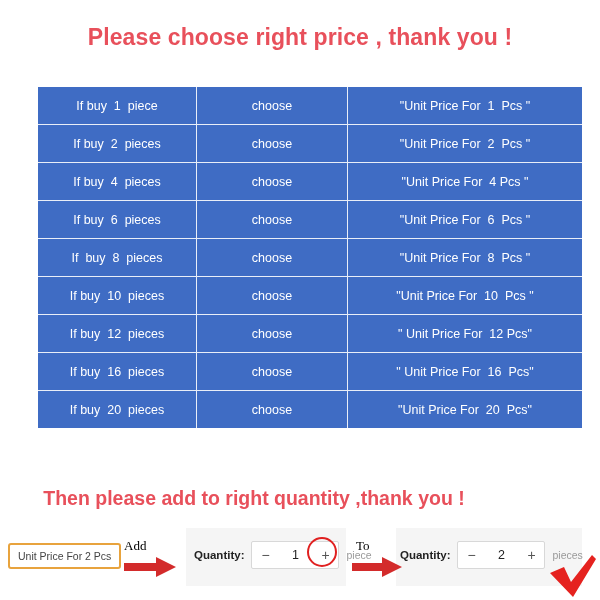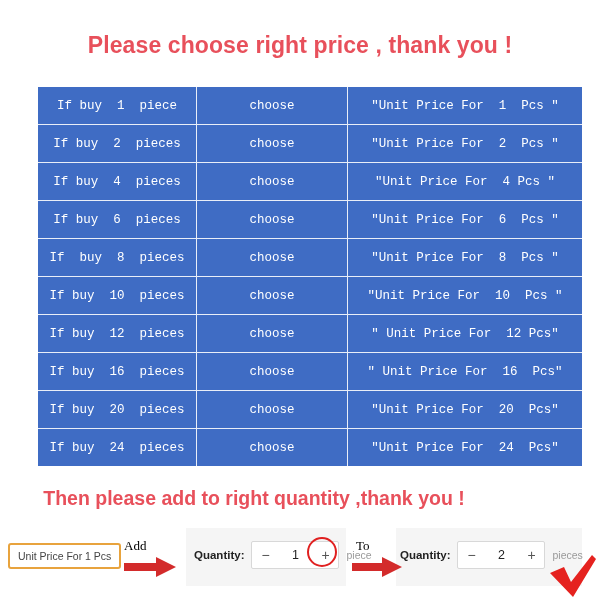--- a/index.html
+++ b/index.html
@@ -22,21 +22,20 @@
     text-align: center;
     font-family: "Liberation Sans", sans-serif;
   }
   #heading-top {
     position: absolute;
     left: 0;
     top: 24px;
     width: 600px;
     font-size: 23px;
     letter-spacing: 0.1px;
-    margin-top: 8px;
   }
   #heading-bottom {
     position: absolute;
     left: 0;
     top: 487px;
     width: 508px;
     font-size: 19.5px;
   }
 
   
@@ -52,21 +51,21 @@
   #price-table td {
     background: #3f6cc4;
     color: #ffffff;
     font-size: 12.5px;
     text-align: center;
     height: 37px;
     padding: 0;
     border-bottom: 1.6px solid #e9eef8;
     border-right: 1.6px solid #e9eef8;
     white-space: pre;
-    font-family: Liberation Mono, monospace;
+    font-family: Liberation Sans, sans-serif;
   }
   #price-table tr:last-child td {
     border-bottom: none;
   }
   #price-table td:last-child {
     border-right: none;
   }
   .col-qty   { width: 158px; }
   .col-act   { width: 150px; }
   .col-price { width: 234px; }
@@ -241,36 +240,31 @@
     <tr>
       <td class="col-qty">If buy  16  pieces</td>
       <td class="col-act">choose</td>
       <td class="col-price">" Unit Price For  16  Pcs"</td>
     </tr>
     <tr>
       <td class="col-qty">If buy  20  pieces</td>
       <td class="col-act">choose</td>
       <td class="col-price">"Unit Price For  20  Pcs"</td>
     </tr>
-    <tr>
-      <td class="col-qty">If buy  24  pieces</td>
-      <td class="col-act">choose</td>
-      <td class="col-price">"Unit Price For  24  Pcs"</td>
-    </tr>
   </tbody>
 </table>
 
 <div class="heading" id="heading-bottom">Then please add to right quantity ,thank you !</div>
 
 <div id="flow-strip">
 
   <div class="panel-bg" id="panel-left"></div>
   <div class="panel-bg" id="panel-right"></div>
 
-  <div id="price-badge">Unit Price For 1 Pcs</div>
+  <div id="price-badge">Unit Price For 2 Pcs</div>
 
   <div class="arrow-group" id="arrow-add">
     <span class="arrow-label">Add</span>
     <svg class="arrow-svg" width="54" height="24" viewBox="0 0 54 24">
       <path d="M0 8 L32 8 L32 2 L52 12 L32 22 L32 16 L0 16 Z" fill="#d32b2b"></path>
     </svg>
   </div>
 
   <div class="qty-block" id="qty-block-1">
     <span class="qty-label">Quantity:</span>

